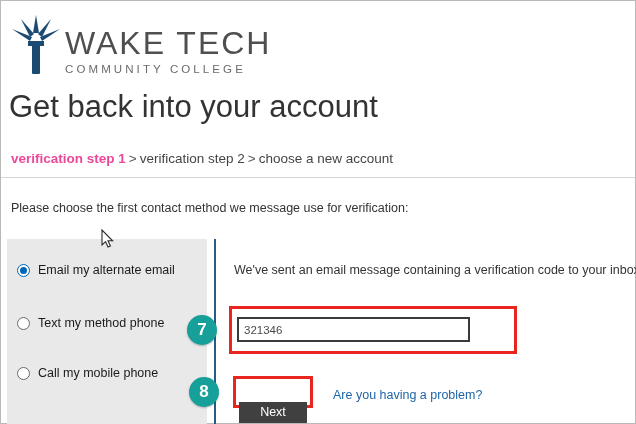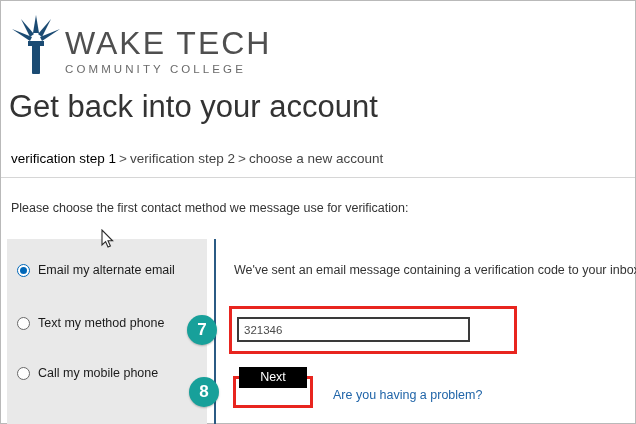--- a/index.html
+++ b/index.html
@@ -77,22 +77,22 @@
   
   .breadcrumb {
     position: absolute;
     left: 10px;
     top: 150px;
     font-size: 13.5px;
     color: #333333;
     white-space: nowrap;
   }
   .breadcrumb .current {
-    font-weight: normal;
-    color: #000000;
+    font-weight: bold;
+    color: #ec4899;
   }
   .breadcrumb .sep {
     color: #555555;
     margin: 0 3px;
   }
   .breadcrumb .step {
     color: #444444;
   }
   .hr {
     position: absolute;
@@ -211,24 +211,24 @@
     left: 232px;
     top: 375px;
     width: 80px;
     height: 32px;
     border: 3px solid #e8251f;
     box-sizing: border-box;
   }
   .next-button {
     position: absolute;
     left: 238px;
-    top: 366px;
+    top: 401px;
     width: 68px;
     height: 21px;
-    background: #000000;
+    background: #404040;
     color: #ffffff;
     border: none;
     font-family: "Liberation Sans", sans-serif;
     font-size: 12.5px;
     line-height: 21px;
     text-align: center;
     cursor: pointer;
     padding: 0;
   }
 

